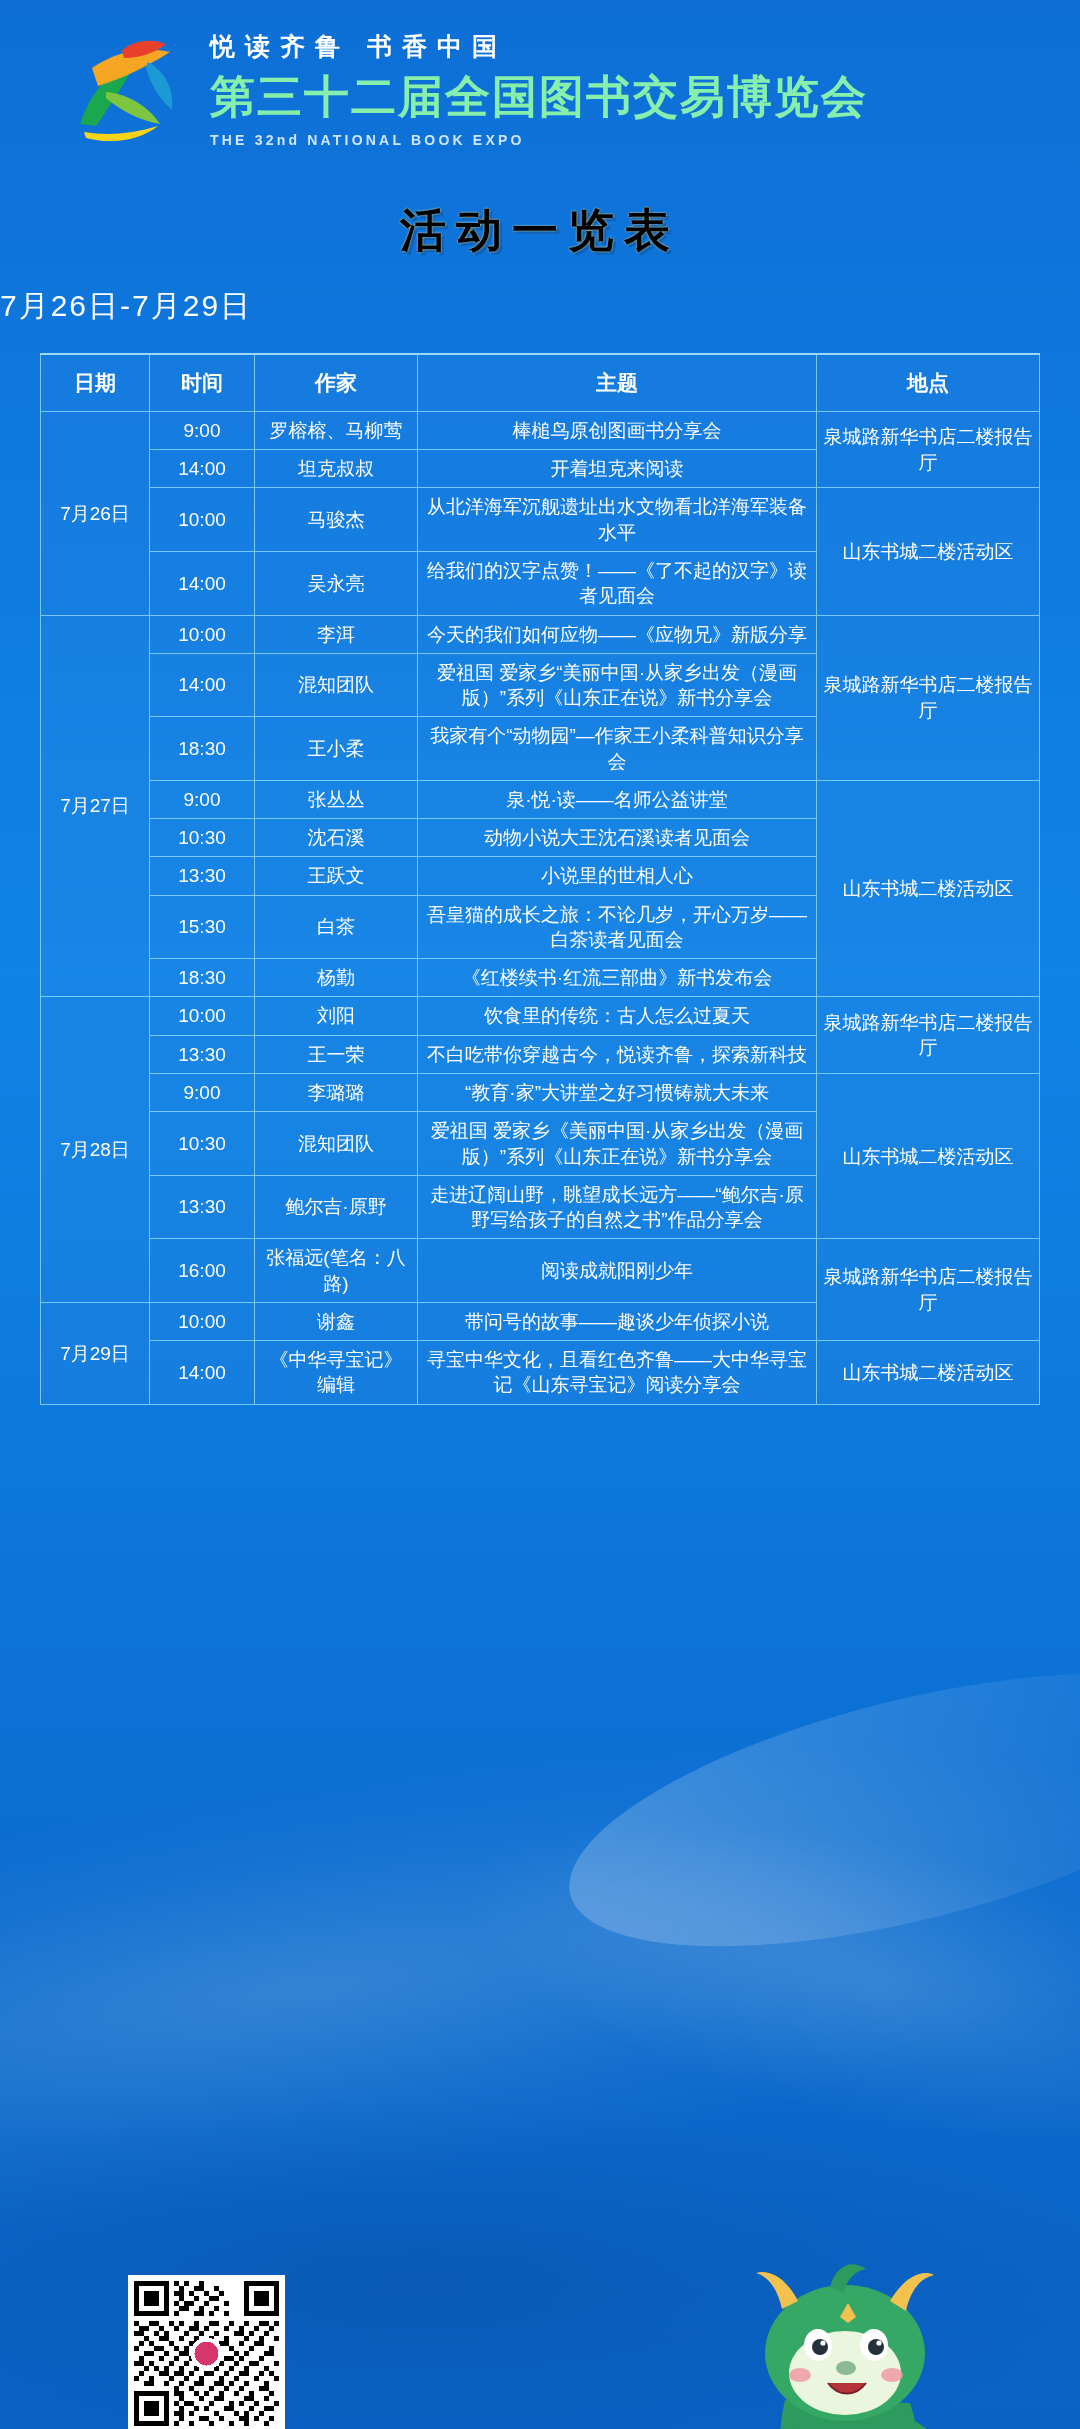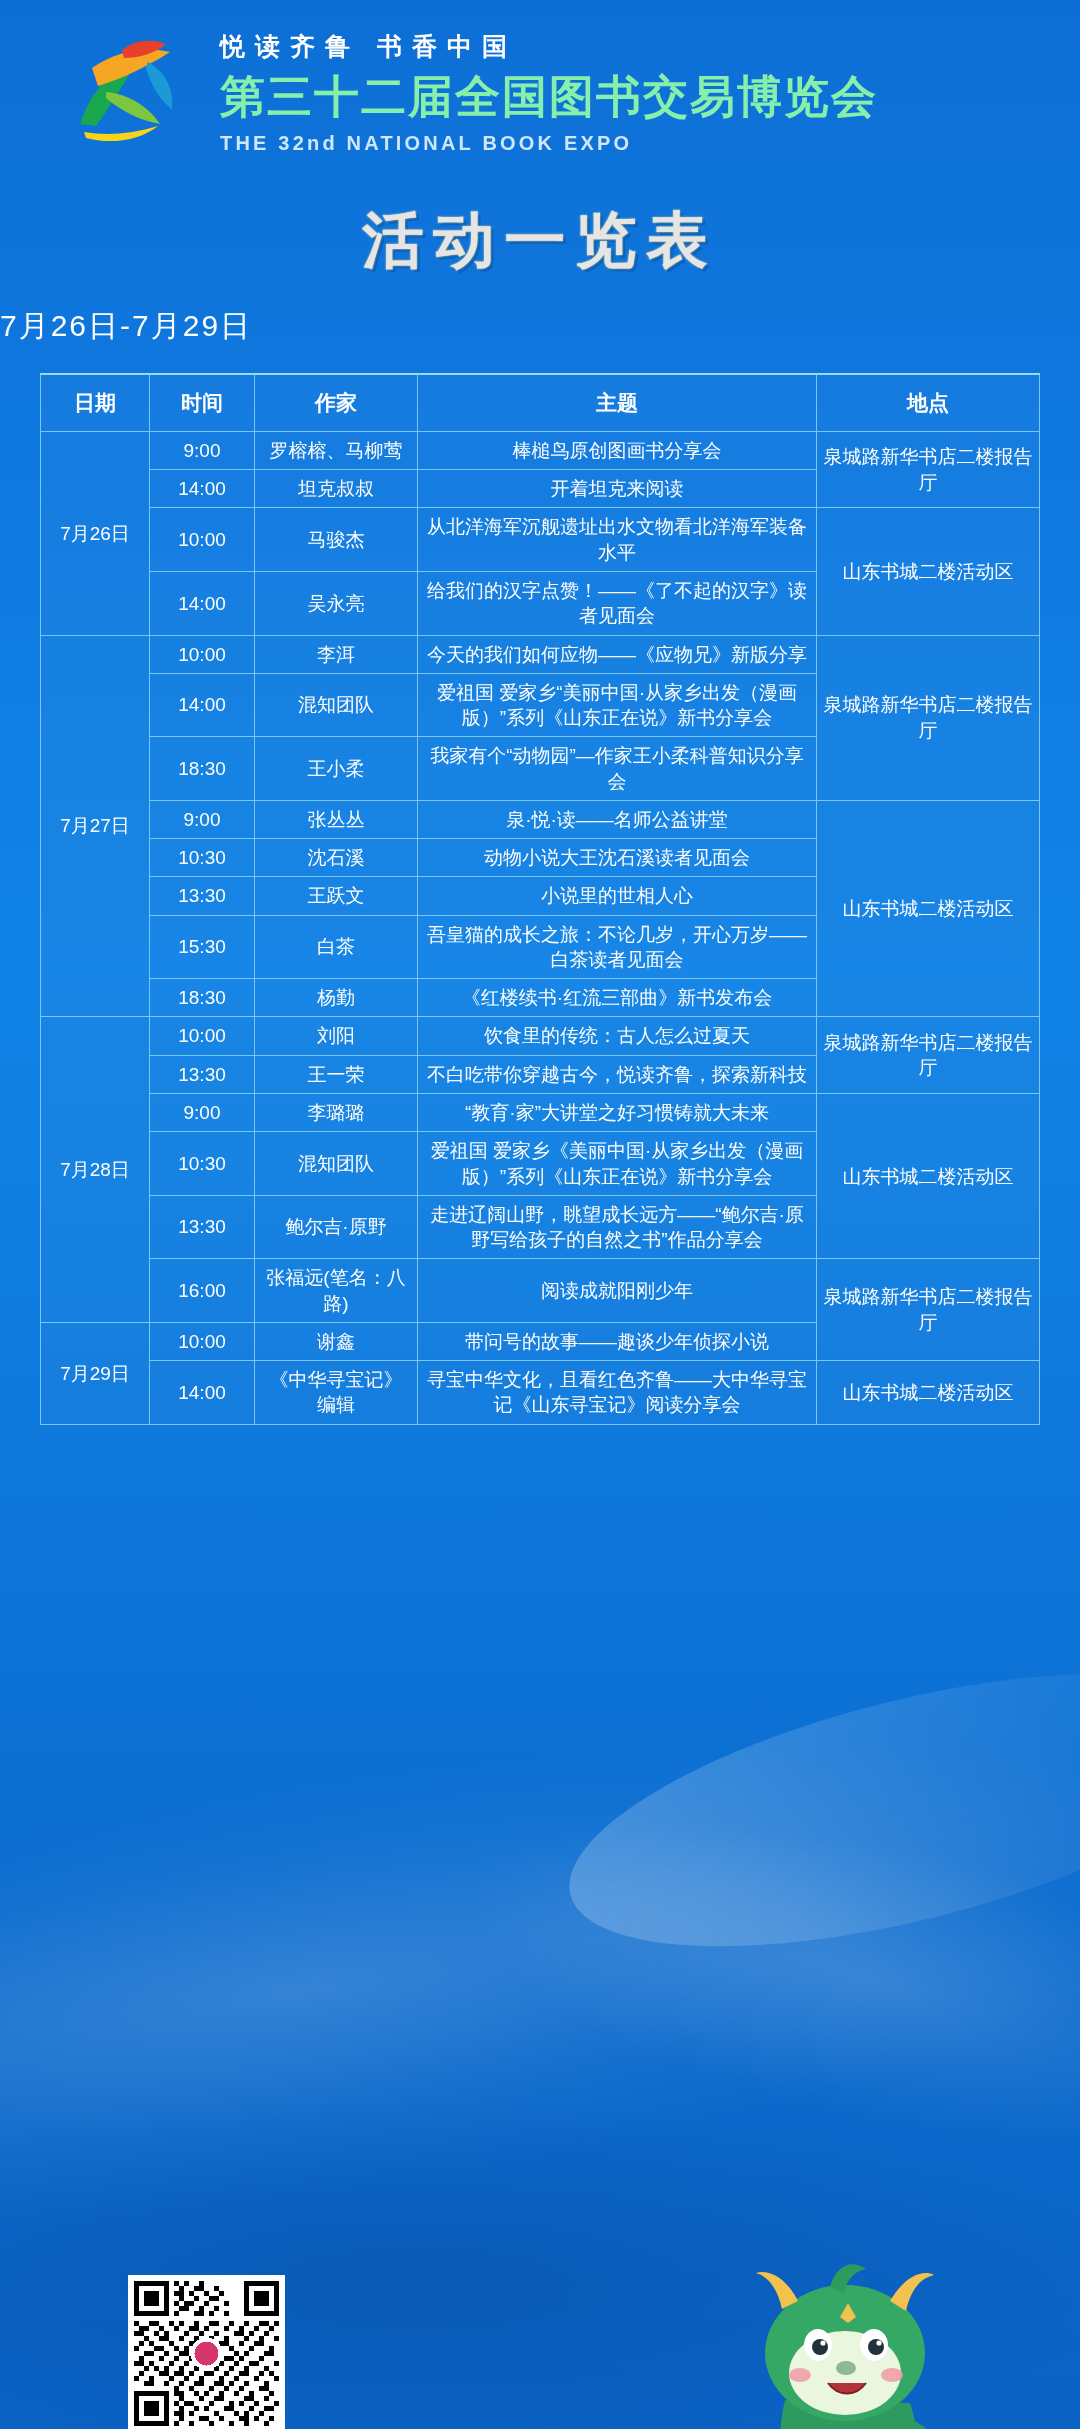--- a/index.html
+++ b/index.html
@@ -52,52 +52,52 @@
     position: absolute;
     left: 62px;
     top: 28px;
     width: 130px;
     height: 122px;
   }
   .logo svg { display:block; }
 
   .head-text {
     position: absolute;
-    left: 220px;
+    left: 210px;
     top: 30px;
   }
   .head-line1 {
     color: #ffffff;
     font-size: 25px;
     letter-spacing: 10px;
     font-weight: bold;
     margin-bottom: 8px;
   }
   .head-line2 {
     color: #86efac;
     font-size: 45px;
     font-weight: bold;
     letter-spacing: 2px;
     line-height: 1.15;
   }
   .head-line3 {
     color: #cfe6ff;
-    font-size: 20px;
+    font-size: 14px;
     letter-spacing: 3.2px;
     font-weight: bold;
     margin-top: 9px;
   }
 
   .title-main {
     text-align: center;
     margin-top: 22px;
-    font-size: 61px;
+    font-size: 46px;
     font-weight: bold;
     letter-spacing: 10px;
-    color: #e5e5e5;
+    color: #000000;
     text-shadow: 0 0 2px #ffe680, 3px 3px 0 rgba(0,40,90,0.25);
   }
   .title-dates {
     color: #ffffff;
     font-size: 30px;
     letter-spacing: 2px;
     margin-top: 24px;
     margin-bottom: 26px;
   }
 

